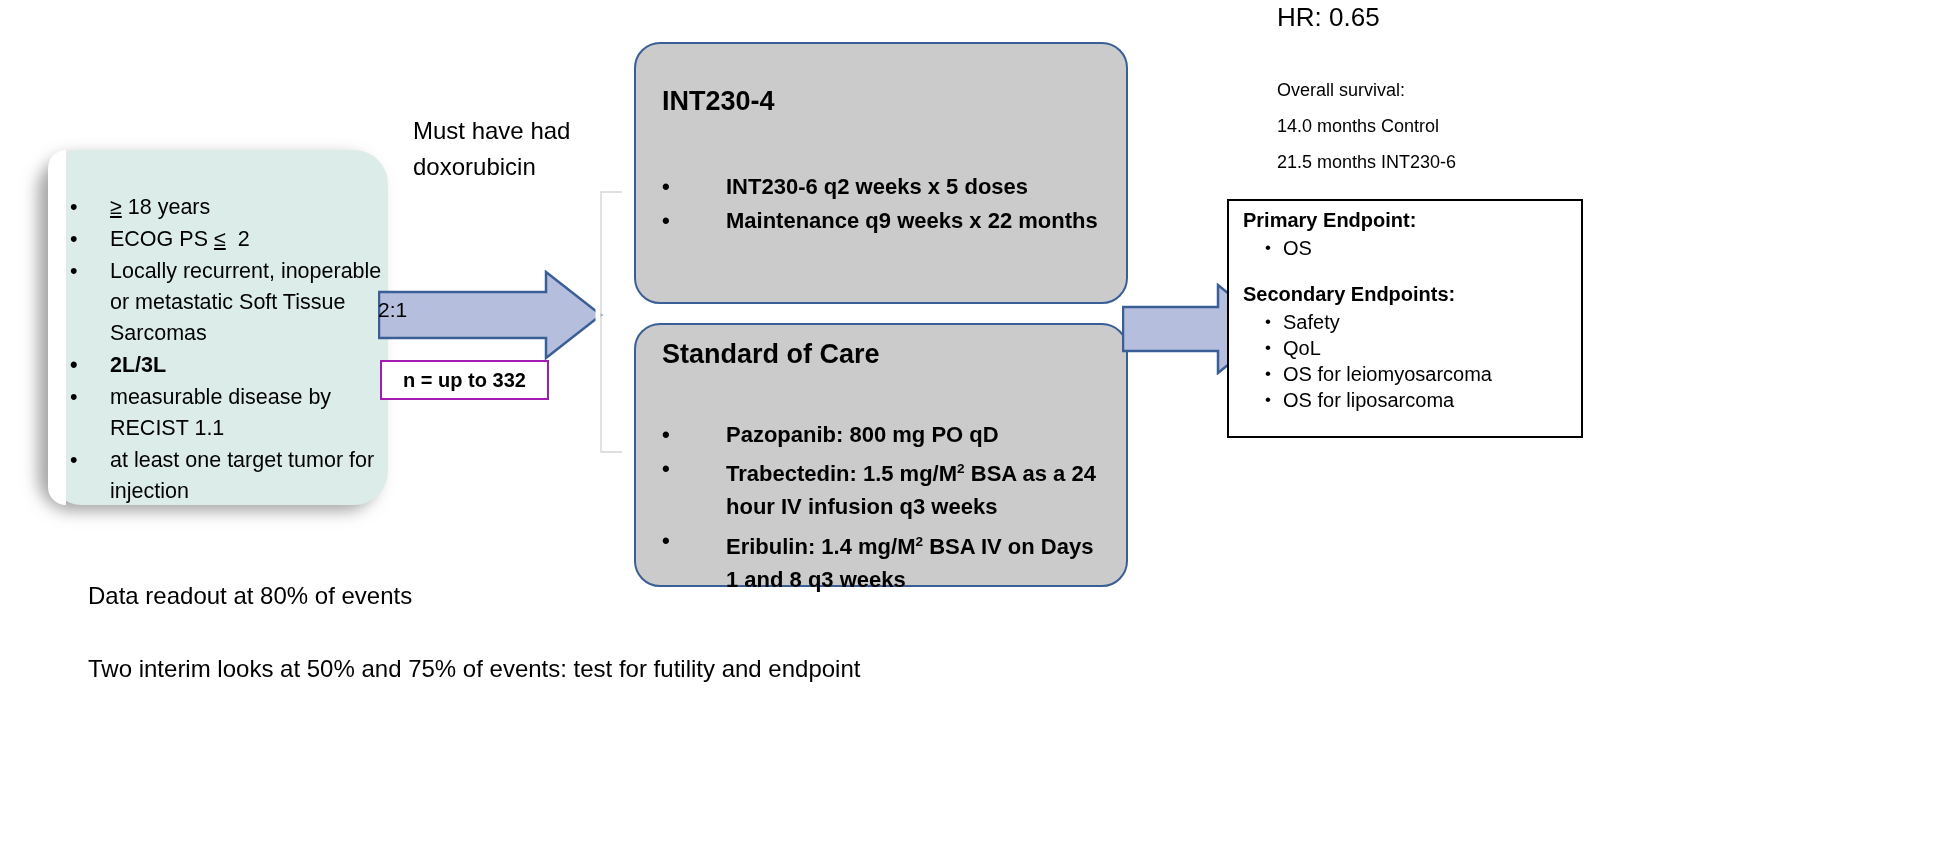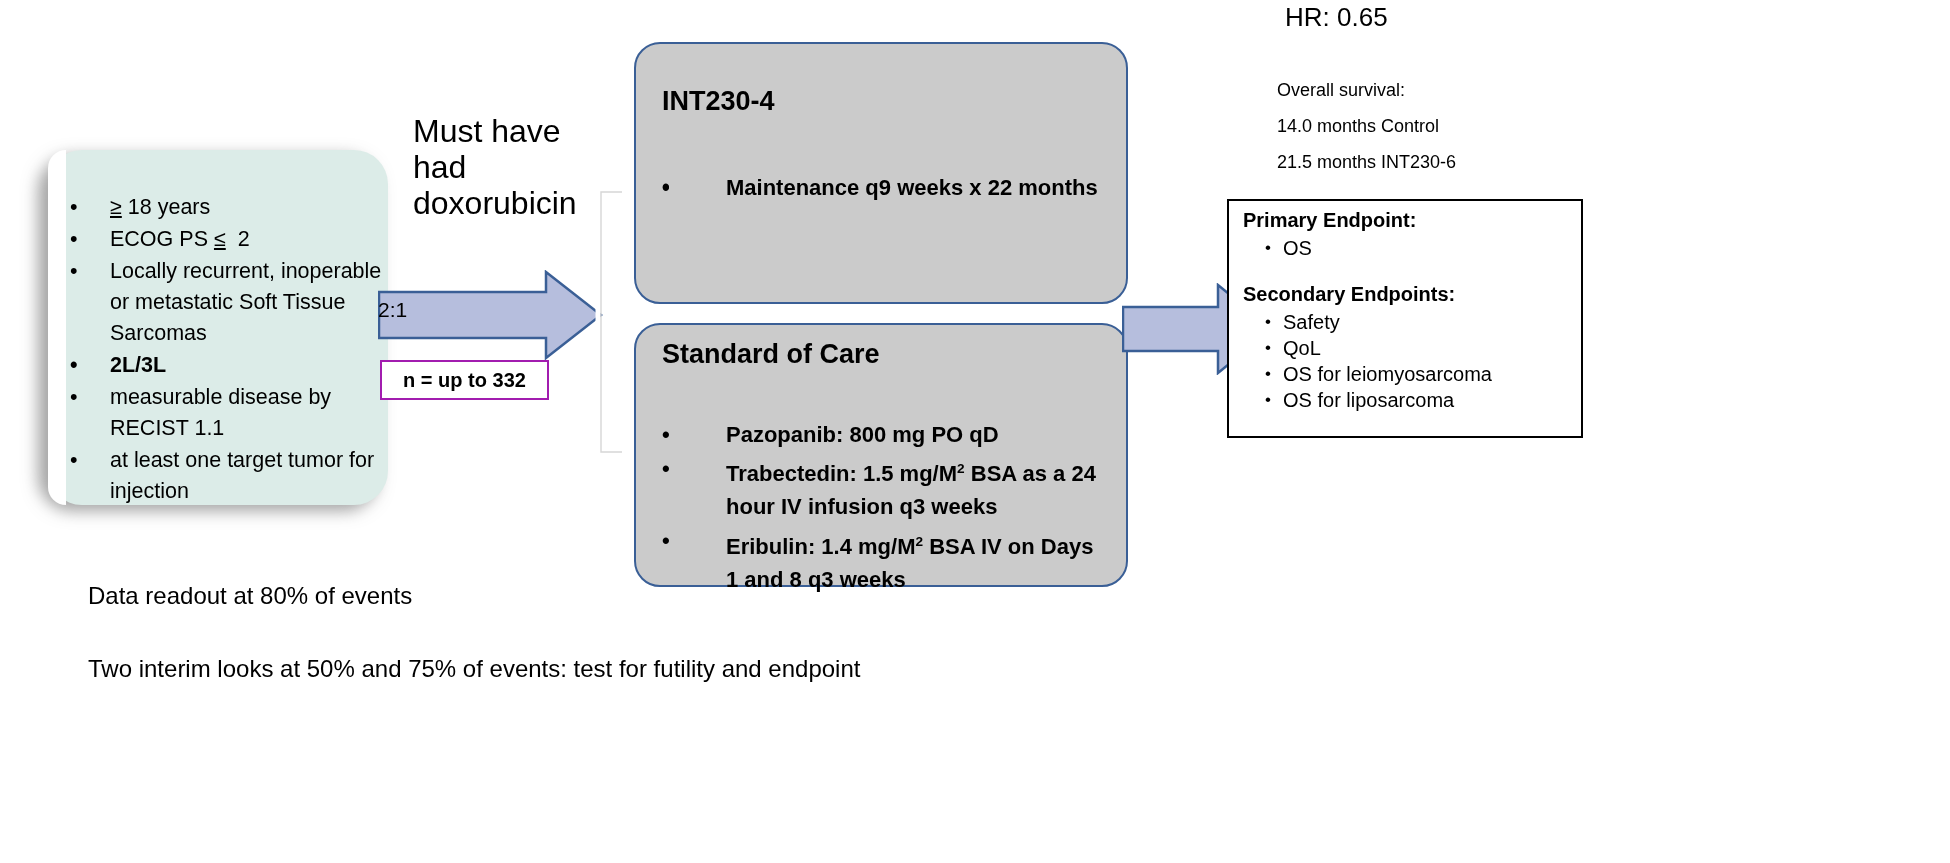--- a/index.html
+++ b/index.html
@@ -65,21 +65,21 @@
   }
   #eligibility-list li.bold-item { font-weight: bold; }
   .ul-op { text-decoration: underline; }
 
   
   #doxorubicin-note {
     position: absolute;
     left: 413px;
     top: 113px;
     width: 200px;
-    font-size: 32px;
+    font-size: 24px;
     line-height: 36px;
   }
 
   
   #randomization-arrow {
     position: absolute;
     left: 378px;
     top: 270px;
     width: 225px;
     height: 90px;
@@ -180,21 +180,20 @@
     height: 92px;
   }
 
   
   #hr-text {
     position: absolute;
     left: 1277px;
     top: 0px;
     font-size: 26px;
     line-height: 34px;
-    margin-left: 8px;
   }
   #survival-block {
     position: absolute;
     left: 1277px;
     top: 72px;
     font-size: 18px;
     line-height: 36px;
     white-space: nowrap;
   }
 
@@ -302,20 +301,21 @@
       <path d="M34,3 L10,3 L10,269 L34,269" fill="none" stroke="#ffffff" stroke-width="5"></path>
       <path d="M34,6 L13,6 L13,266 L34,266" fill="none" stroke="#d6d6d6" stroke-width="1.4"></path>
     </svg>
   </div>
 
   <div class="arm-box" id="arm-int230">
     <div class="arm-title">INT230-4</div>
     <ul class="arm-list" id="int230-list">
       <li>
         <span class="bullet-dot">•</span>
+        <span>INT230-6 q2 weeks  x 5 doses</span>
       </li>
       <li>
         <span class="bullet-dot">•</span>
         <span>Maintenance q9 weeks x 22 months</span>
       </li>
     </ul>
   </div>
 
   <div class="arm-box" id="arm-soc">
     <div class="arm-title">Standard of Care</div>

